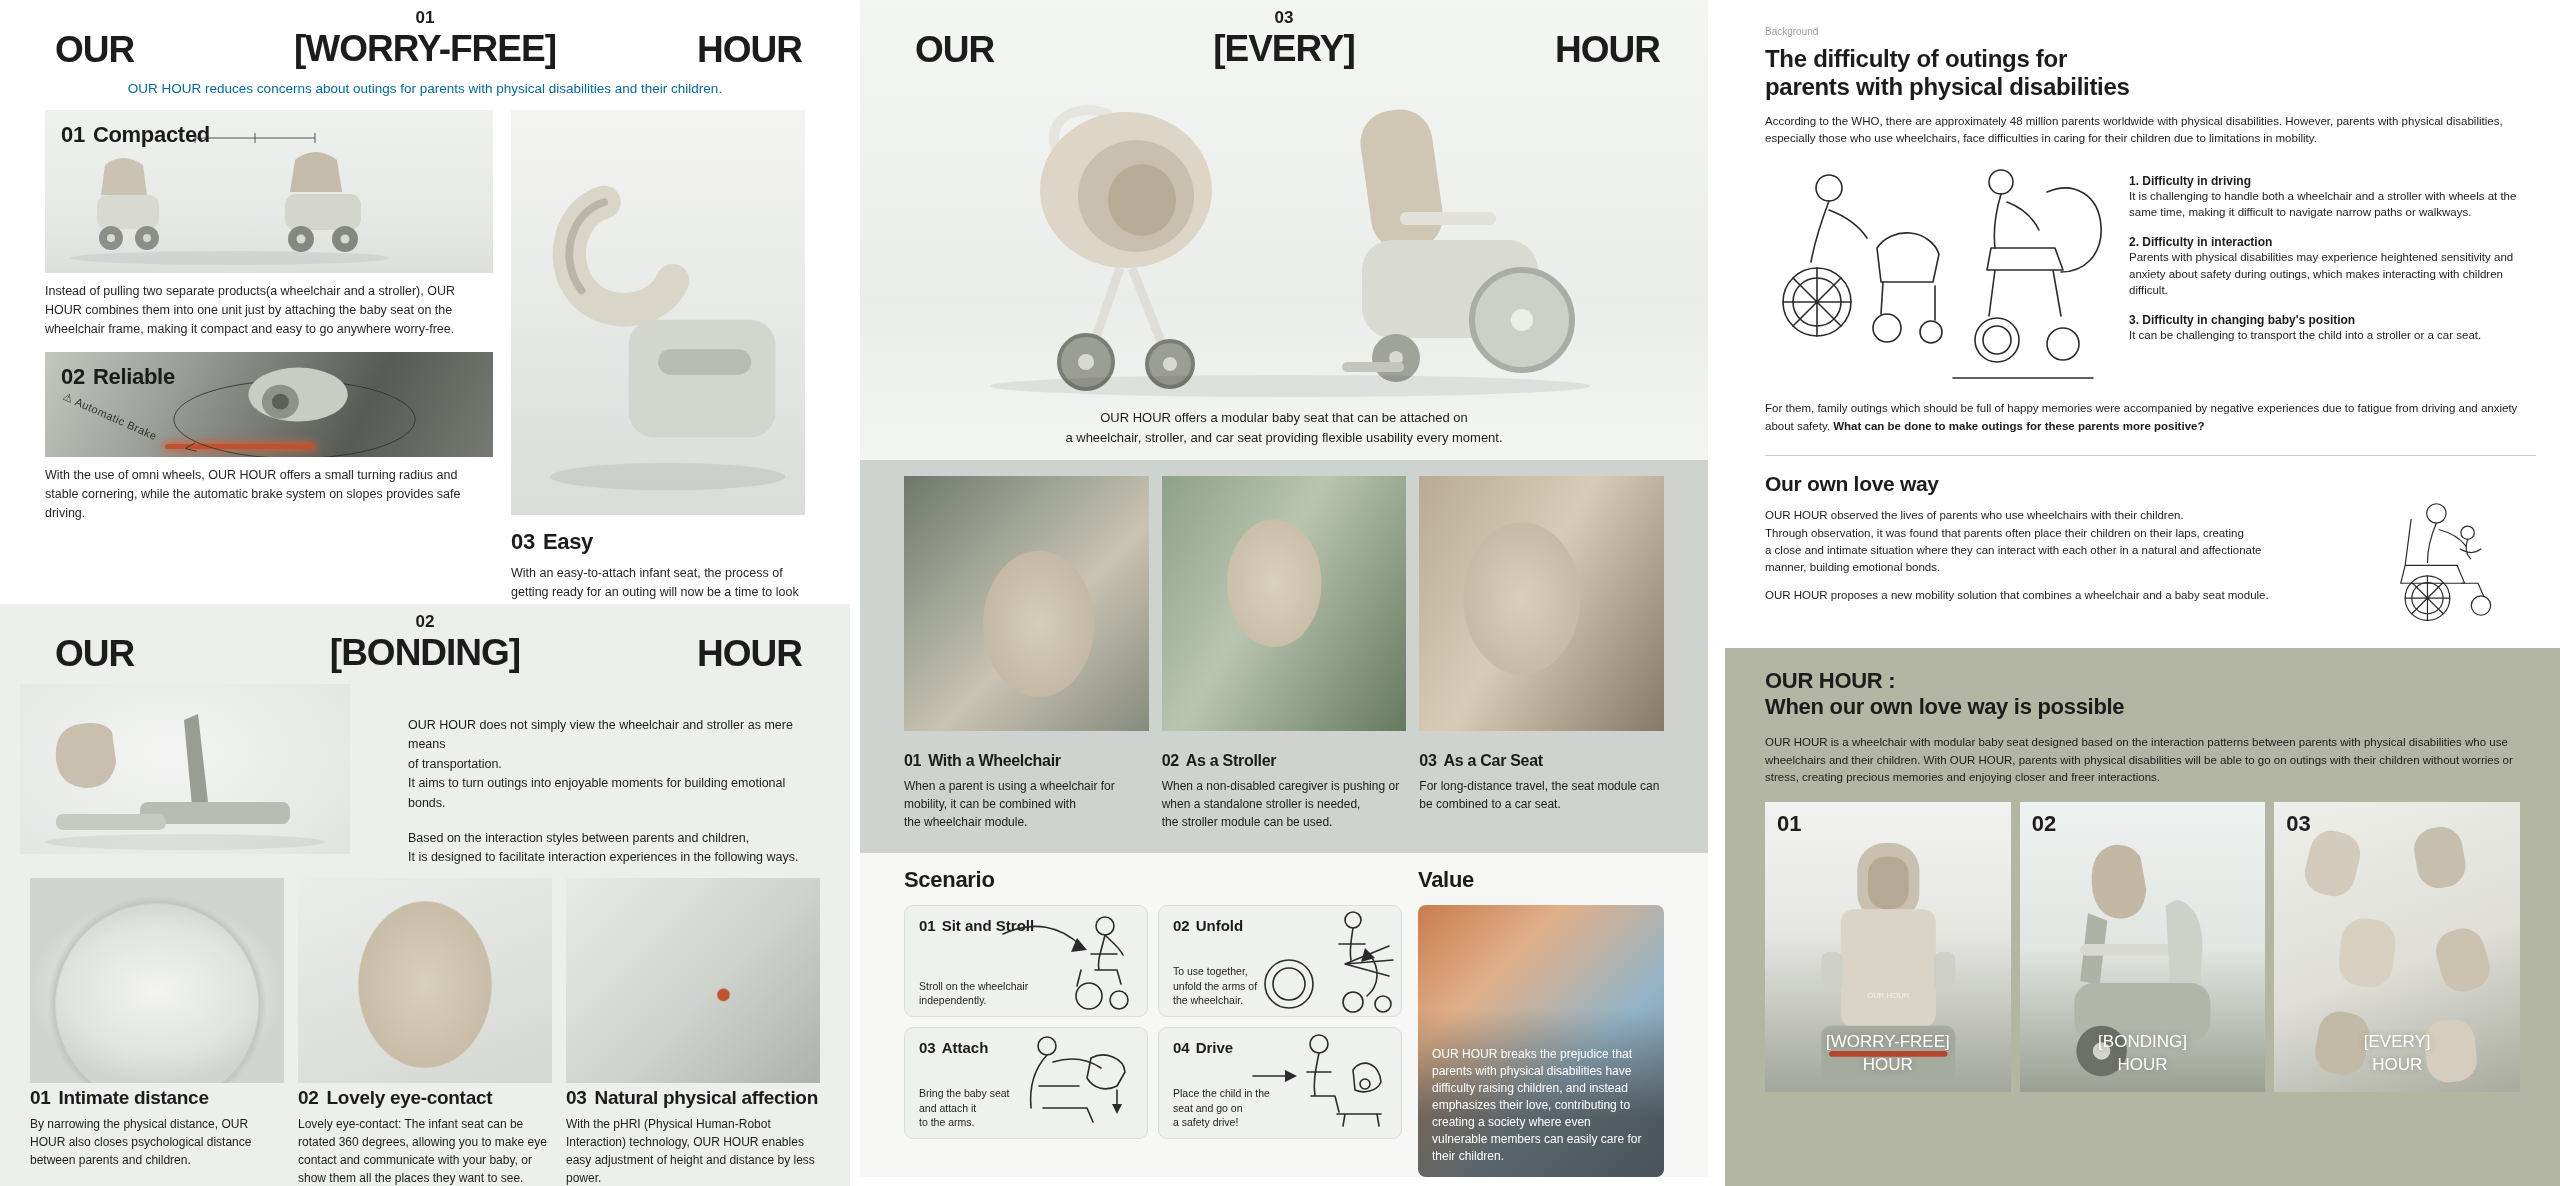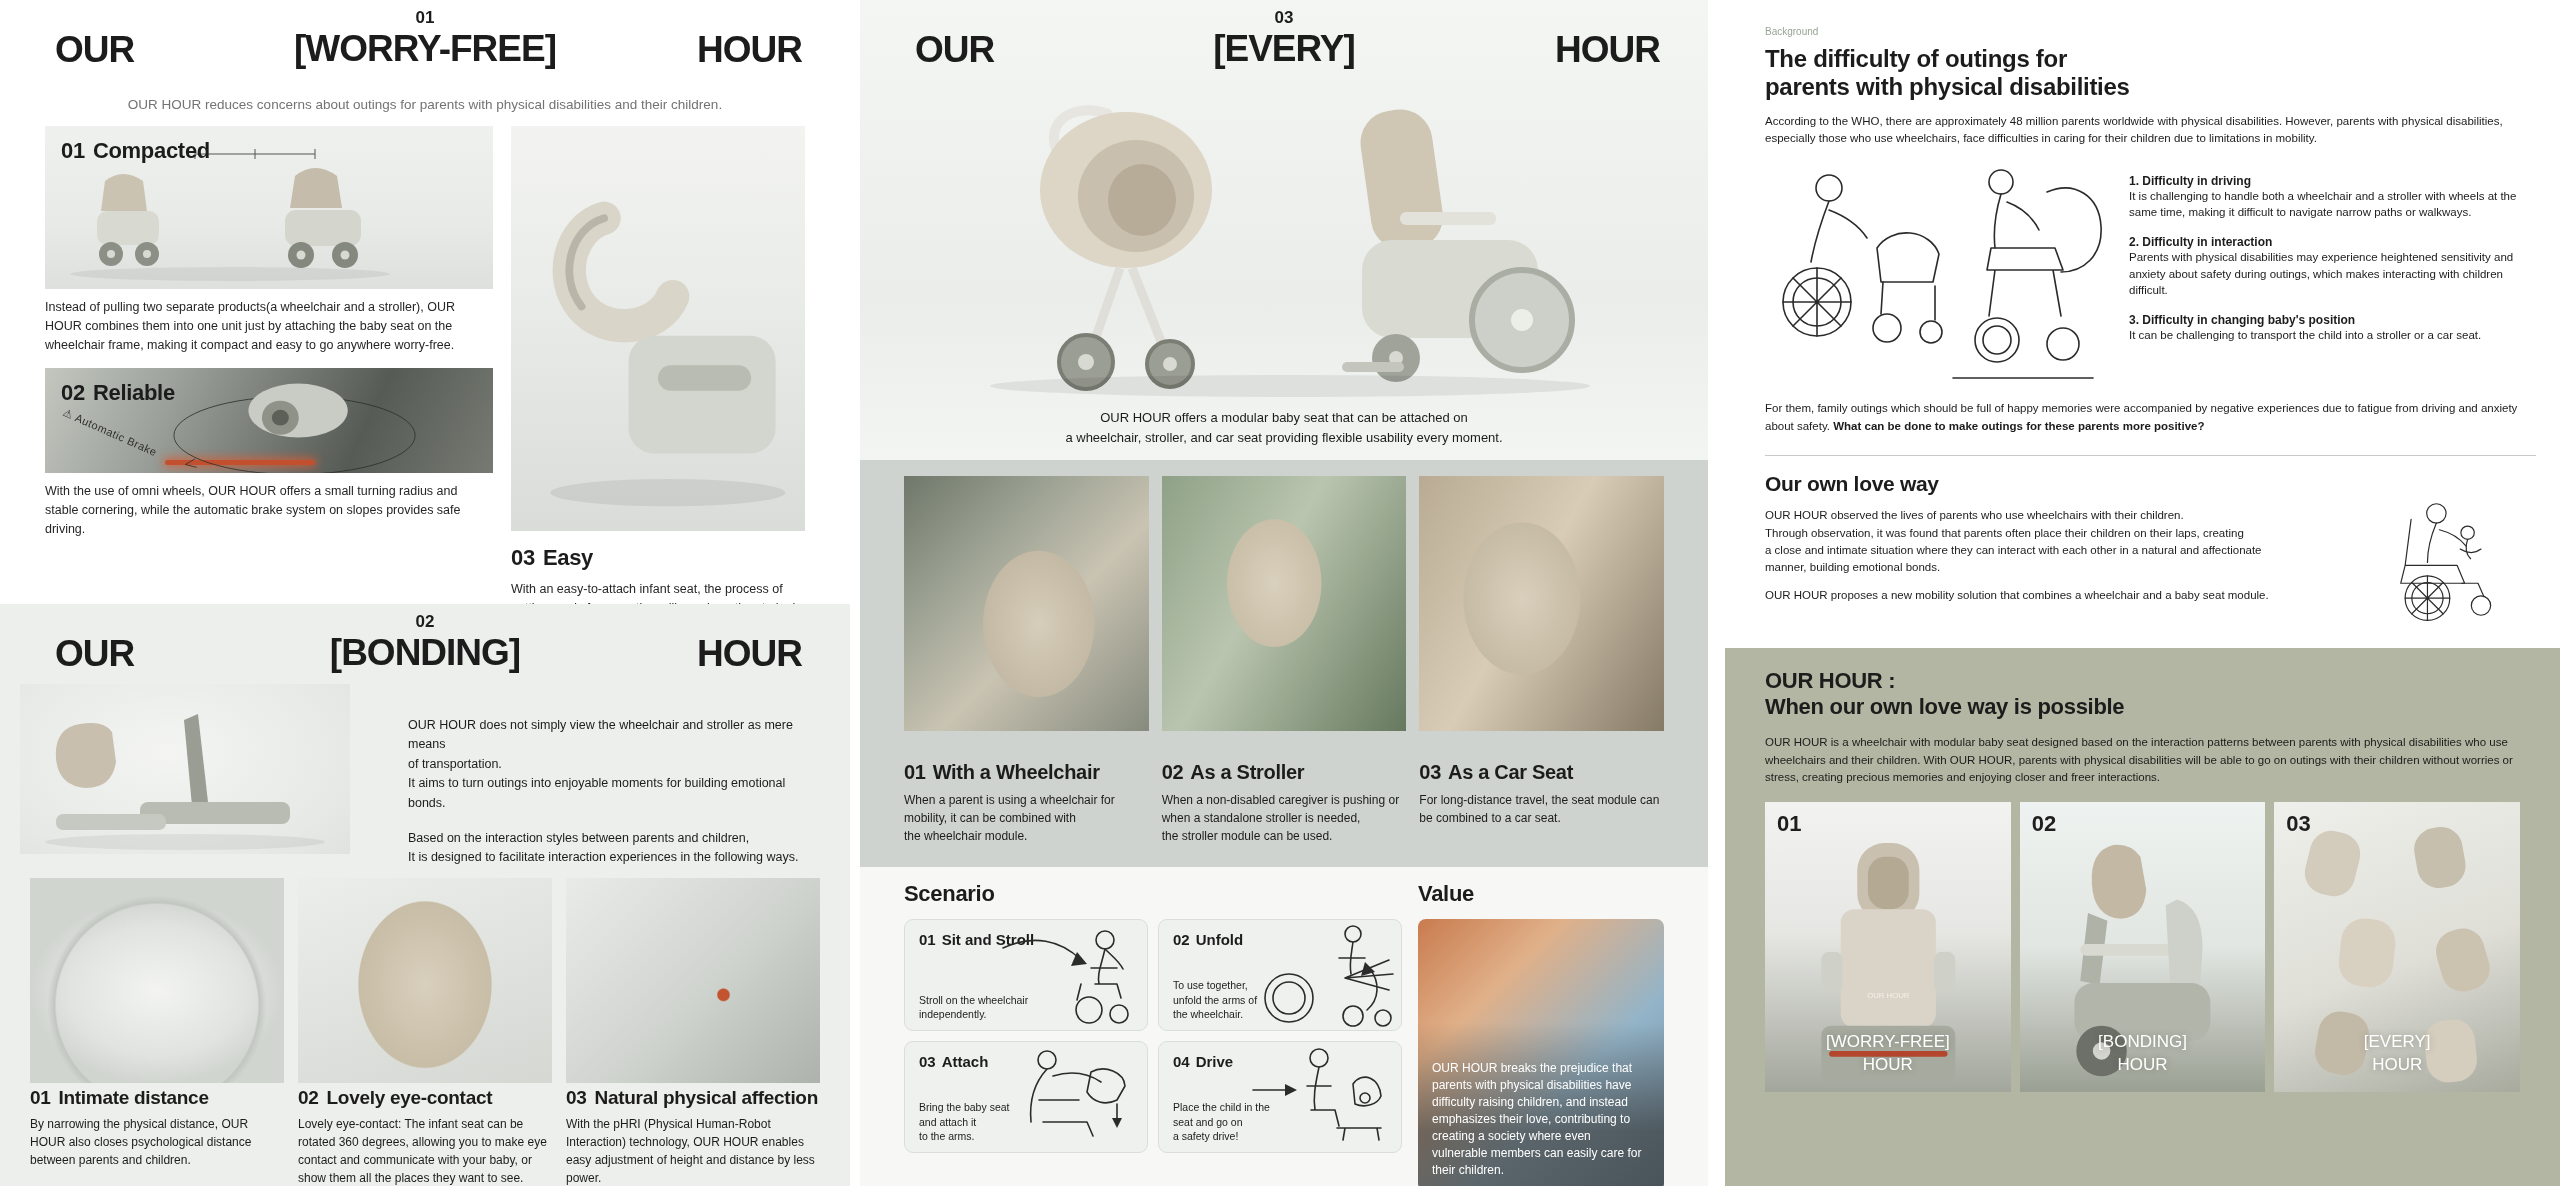--- a/index.html
+++ b/index.html
@@ -12,21 +12,21 @@
   .panel-right{left:1725px;width:835px;background:#fff}
 
   
   .sec-head{position:relative;text-align:center;padding-top:8px}
   .sec-num{font-size:17px;font-weight:700;letter-spacing:0}
   .sec-row{position:relative;height:46px;margin-top:0}
   .sec-center{font-size:37px;font-weight:700;letter-spacing:-1px}
   .sec-left,.sec-right{position:absolute;top:1px;font-size:37px;font-weight:700;letter-spacing:-1px}
   .sec-left{left:55px}
   .sec-right{right:48px}
-  .sec-sub{margin-top:23px;font-size:13.5px;color:#737373}
+  .sec-sub{margin-top:7px;font-size:13.5px;color:#0369a1}
 
   
   .wf-grid{display:grid;grid-template-columns:448px 1fr;column-gap:18px;margin:14px 45px 0}
   .feat-img{position:relative;overflow:hidden}
   .feat-title{font-size:22px;font-weight:700;letter-spacing:-.3px}
   .feat-title .n{margin-right:8px}
   .feat-img .feat-title{position:absolute;top:12px;left:16px;z-index:2}
   .caption{font-size:12.5px;line-height:1.5;color:#262626;margin:9px 0 14px;white-space:pre-line}
   .img-compacted{height:163px;background:linear-gradient(180deg,#eff1ef 0%,#e7eae7 60%,#dde0dd 100%)}
   .img-reliable{height:105px;background:linear-gradient(115deg,#c3c7c0 0%,#9ba09a 28%,#565b55 70%,#767a73 100%)}
@@ -56,21 +56,21 @@
 
   
   .hero{position:relative;height:460px;background:linear-gradient(180deg,#f4f6f4 0%,#eaede9 65%,#f3f5f3 100%)}
   .hero-art{position:absolute;left:70px;top:62px;width:708px;height:336px}
   .hero-cap{position:absolute;left:0;right:0;bottom:12px;text-align:center;font-size:13px;line-height:1.55;white-space:pre-line}
   .modes{background:#ced3cf;padding:16px 44px 22px;display:grid;grid-template-columns:1fr 1fr 1fr;column-gap:13px}
   .mode-fig{height:255px;overflow:hidden;position:relative}
   .m1{background:radial-gradient(95px 125px at 55% 58%,#d6cdba 0%,#c3b9a4 58%,transparent 59%),linear-gradient(135deg,#6f776a 0%,#99a091 28%,#c9c3b2 58%,#868b7e 100%)}
   .m2{background:radial-gradient(85px 115px at 46% 42%,#d9d0bd 0%,#cabfa8 55%,transparent 56%),linear-gradient(120deg,#8ea187 0%,#bac5af 42%,#66795f 100%)}
   .m3{background:radial-gradient(100px 130px at 42% 48%,#d9cfbc 0%,#c6bba4 58%,transparent 59%),linear-gradient(120deg,#b9ab93 0%,#d8ccb6 45%,#857a66 100%)}
-  .mode h3{font-size:20px;font-weight:700;margin-top:30px;letter-spacing:-.3px}
+  .mode h3{font-size:16px;font-weight:700;margin-top:21px;letter-spacing:-.3px}
   .mode h3 .n{margin-right:7px}
   .mode p{font-size:12px;line-height:1.5;margin-top:7px;white-space:pre-line}
   .sv{background:#f7f8f6;padding:14px 44px 0;display:flex;gap:16px}
   .scenario{width:498px;flex:none}
   .sv h2{font-size:22px;font-weight:700;letter-spacing:-.3px}
   .steps{display:grid;grid-template-columns:1fr 1fr;gap:10px;margin-top:12px}
   .step{position:relative;height:112px;background:#eff1ef;border:1px solid #dadedb;border-radius:9px;padding:11px 14px;overflow:hidden}
   .step h3{font-size:15px;font-weight:700}
   .step h3 .n{margin-right:6px}
   .step p{position:absolute;left:14px;bottom:9px;font-size:10.5px;line-height:1.35;white-space:pre-line}

